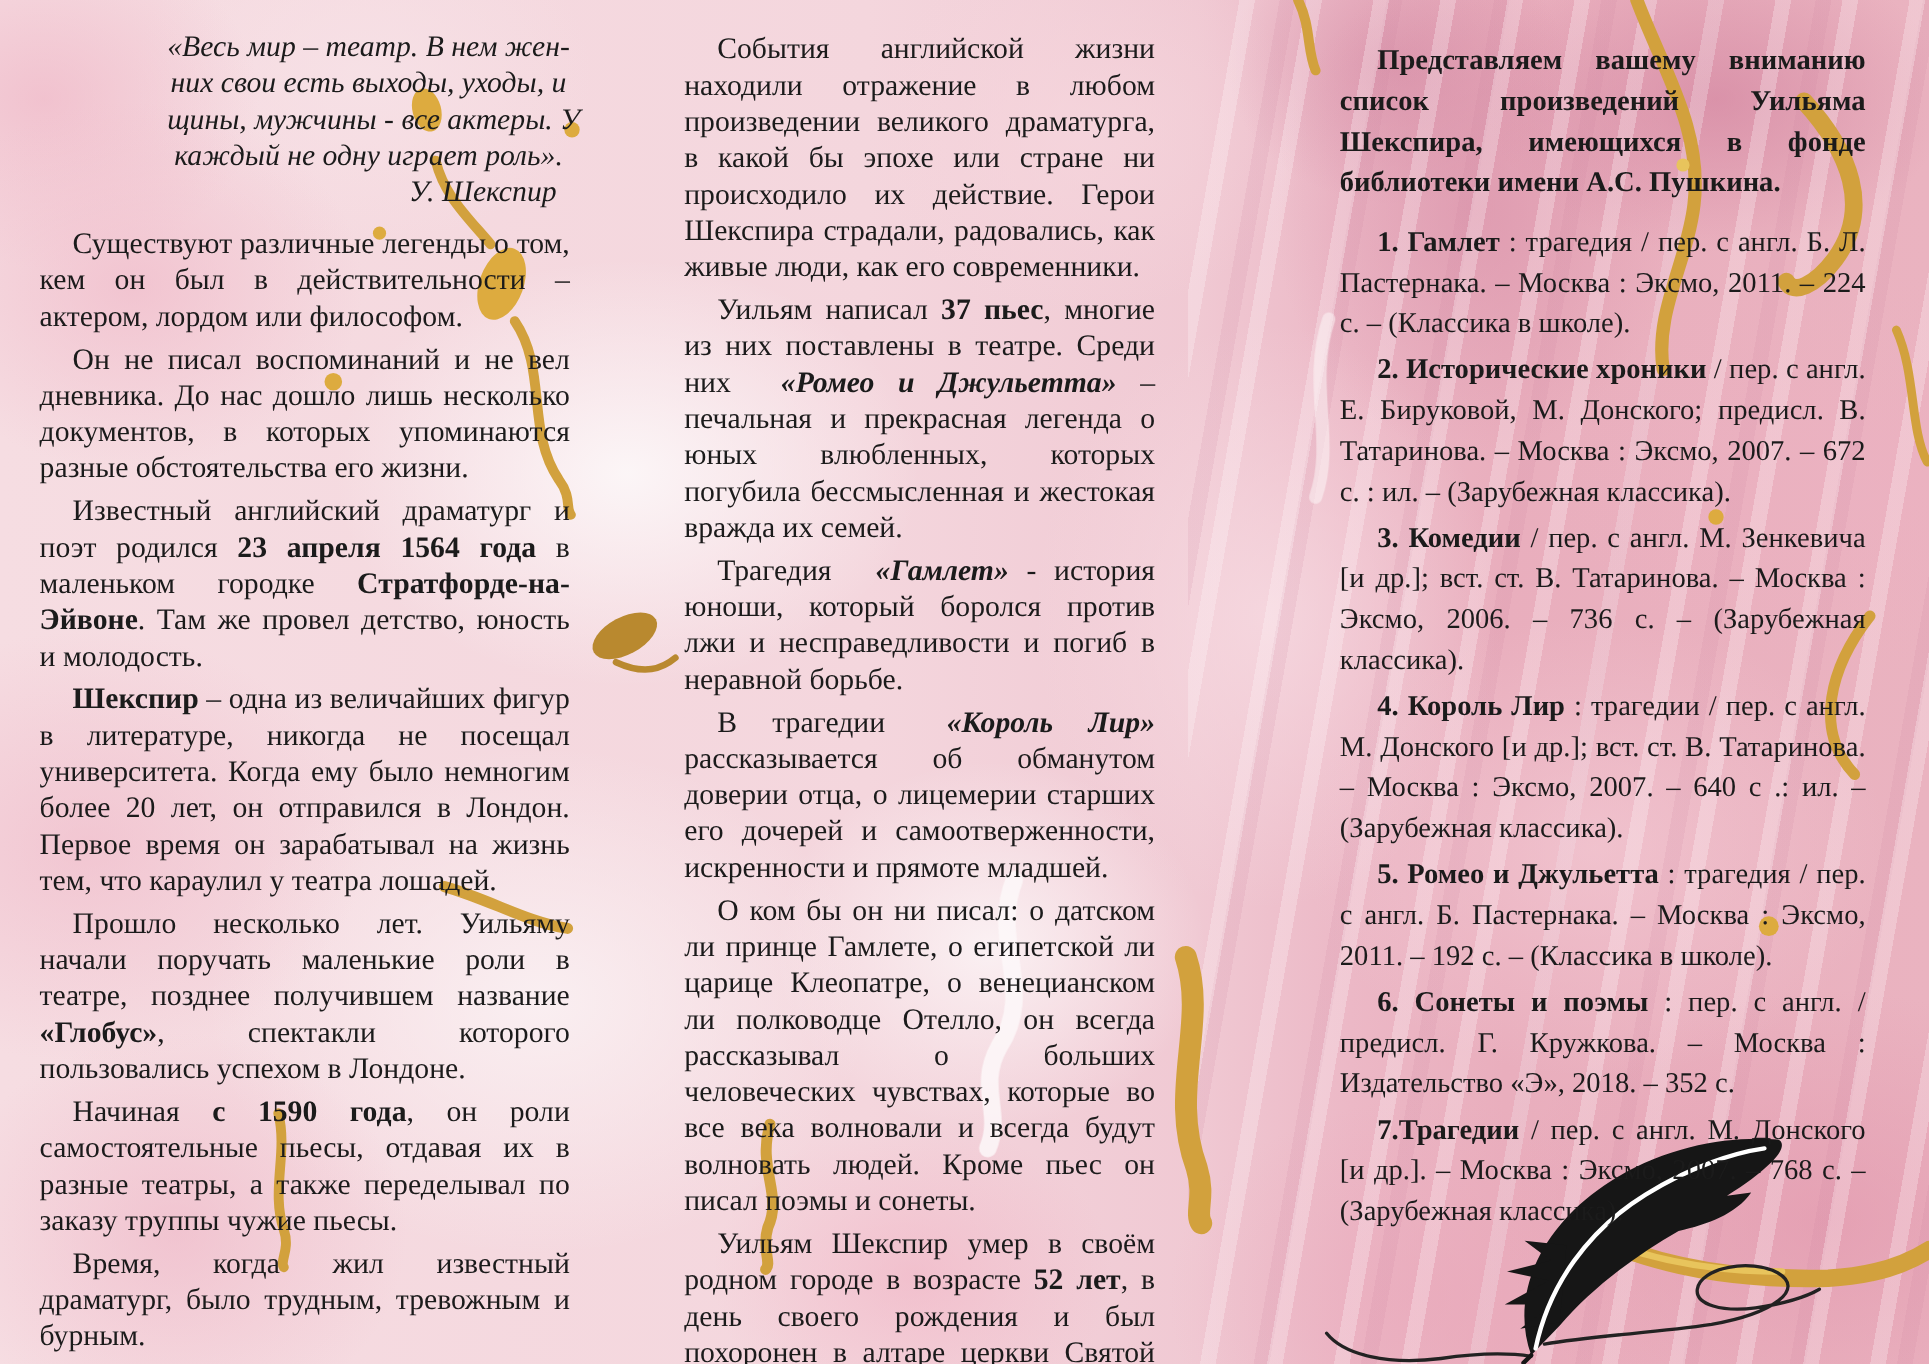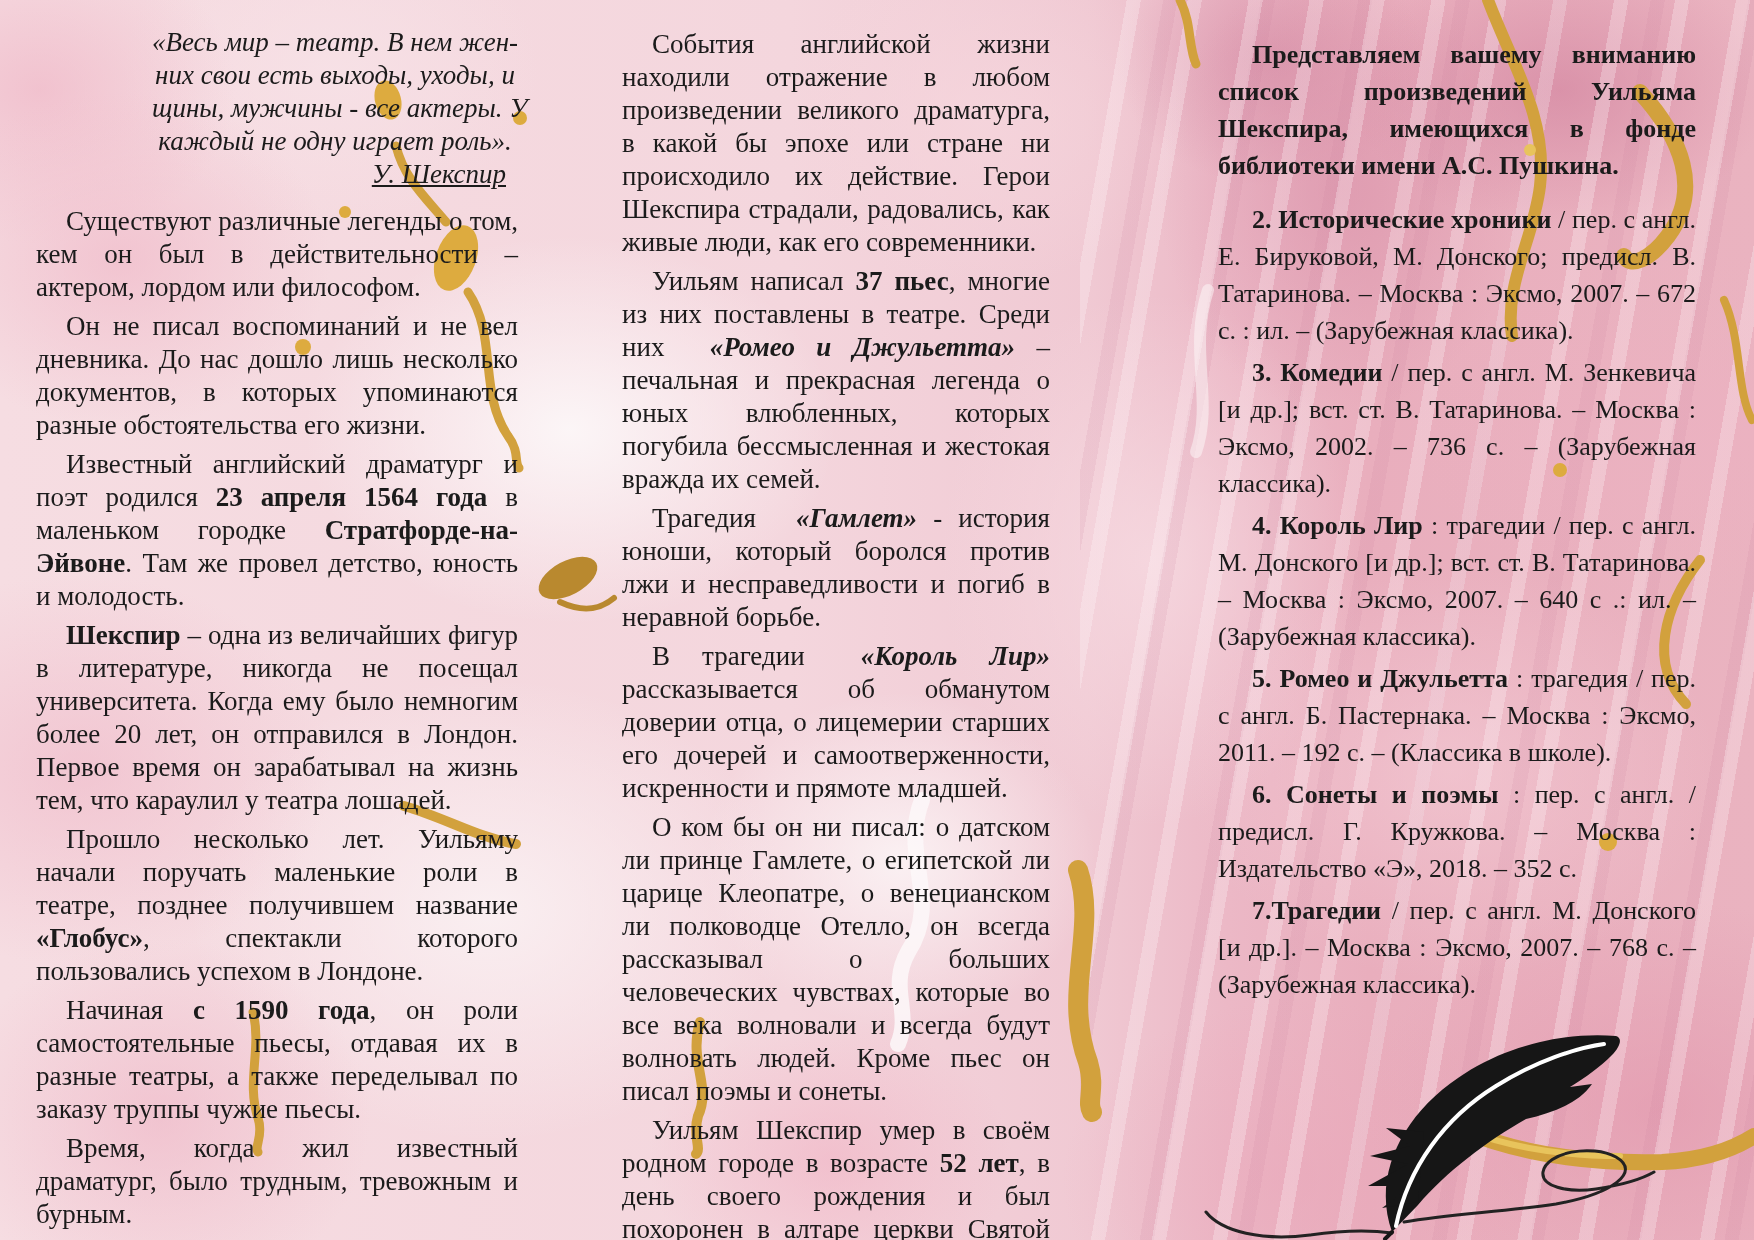--- a/index.html
+++ b/index.html
@@ -39,21 +39,21 @@
   .col1{left:36px;top:26px;width:482px;font-size:27px;line-height:33px;}
   .col2{left:622px;top:28px;width:428px;font-size:27px;line-height:33px;}
   .col3{left:1218px;top:36px;width:478px;font-size:26px;line-height:37px;}
   .para{margin:0 0 6px 0;text-indent:30px;}
   .col3 .para{margin:0 0 5px 0;text-indent:34px;}
   .para.intro{font-weight:bold;margin-bottom:17px;}
   .b{font-weight:bold;}
   .i{font-style:italic;margin-left:24px;}
   .epigraph{font-style:italic;text-align:center;margin:0 0 14px 116px;line-height:33px;font-size:27px;}
   .epigraph-line{white-space:nowrap;}
-  .epigraph .attribution{text-align:right;padding-right:12px;font-style:italic;text-decoration:underline;}
+  .epigraph .attribution{text-align:right;padding-right:12px;font-style:italic;}
 </style>
 </head>
 <body>
 
 <div class="page">
 
   <div class="marble"></div>
 
   <svg class="art" width="1754" height="1240" viewBox="0 0 1754 1240">
 
@@ -133,22 +133,23 @@
         <p class="para"><span>Трагедия </span><span class="b i">«Гамлет»</span><span> - история юноши, который боролся против лжи и несправедливости и погиб в неравной борьбе.</span></p>
         <p class="para"><span>В трагедии </span><span class="b i">«Король Лир»</span><span> рассказывается об обманутом доверии отца, о лицемерии старших его дочерей и самоотверженности, искренности и прямоте младшей.</span></p>
         <p class="para"><span>О ком бы он ни писал: о датском ли принце Гамлете, о египетской ли царице Клеопатре, о венецианском ли полководце Отелло, он всегда рассказывал о больших человеческих чувствах, которые во все века волновали и всегда будут волновать людей. Кроме пьес он писал поэмы и сонеты.</span></p>
         <p class="para"><span>Уильям Шекспир умер в своём родном городе в возрасте </span><span class="b">52 лет</span><span>, в день своего рождения и был похоронен в алтаре церкви Святой Троицы на окраине Стратфорда.</span></p>
       </div>
   </div>
 
   <div class="col col3">
     <div>
         <p class="para intro"><span class="b">Представляем вашему вниманию список произведений Уильяма Шекспира, имеющихся в фонде библиотеки имени А.С. Пушкина.</span></p>
+        <p class="para"><span class="b">1. Гамлет</span><span> : трагедия / пер. с англ. Б. Л. Пастернака. – Москва : Эксмо, 2011. – 224 с. – (Классика в школе).</span></p>
         <p class="para"><span class="b">2. Исторические хроники</span><span> / пер. с англ. Е. Бируковой, М. Донского; предисл. В. Татаринова. – Москва : Эксмо, 2007. – 672 с. : ил. – (Зарубежная классика).</span></p>
-        <p class="para"><span class="b">3. Комедии</span><span> / пер. с англ. М. Зенкевича [и др.]; вст. ст. В. Татаринова. – Москва : Эксмо, 2002. – 736 с. – (Зарубежная классика).</span></p>
+        <p class="para"><span class="b">3. Комедии</span><span> / пер. с англ. М. Зенкевича [и др.]; вст. ст. В. Татаринова. – Москва : Эксмо, 2006. – 736 с. – (Зарубежная классика).</span></p>
         <p class="para"><span class="b">4. Король Лир</span><span> : трагедии / пер. с англ. М. Донского [и др.]; вст. ст. В. Татаринова. – Москва : Эксмо, 2007. – 640 с .: ил. – (Зарубежная классика).</span></p>
         <p class="para"><span class="b">5. Ромео и Джульетта</span><span> : трагедия / пер. с англ. Б. Пастернака. – Москва : Эксмо, 2011. – 192 с. – (Классика в школе).</span></p>
         <p class="para"><span class="b">6. Сонеты и поэмы</span><span> : пер. с англ. / предисл. Г. Кружкова. – Москва : Издательство «Э», 2018. – 352 с.</span></p>
         <p class="para"><span class="b">7.Трагедии</span><span> / пер. с англ. М. Донского [и др.]. – Москва : Эксмо, 2007. – 768 с. – (Зарубежная классика).</span></p>
       </div>
   </div>
 
 </div>
 
 </body></html>

